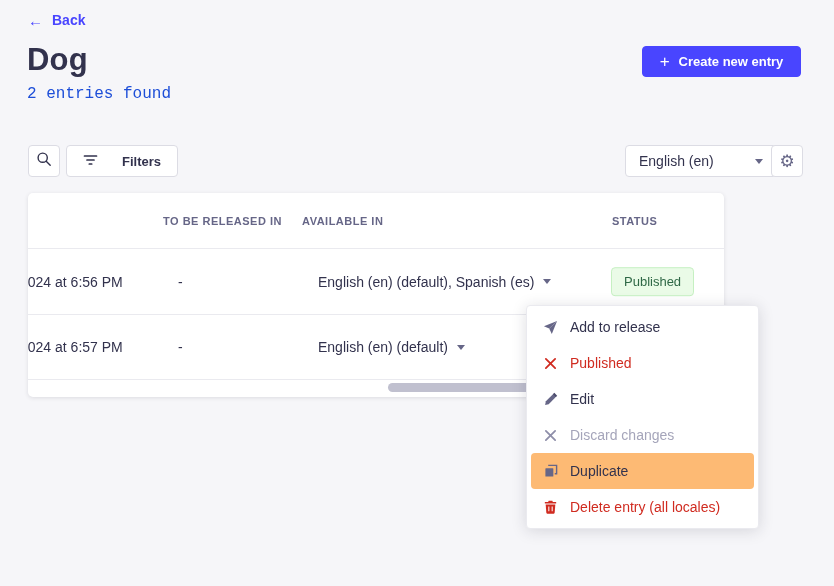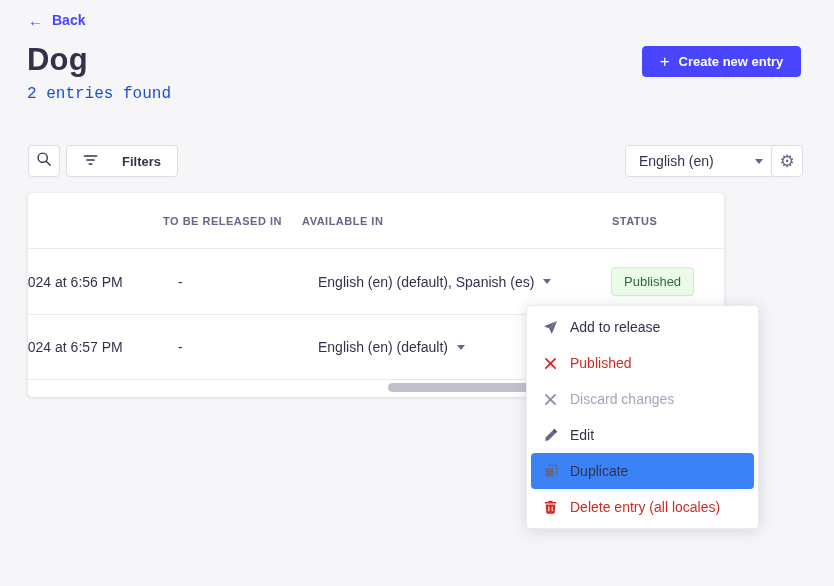--- a/index.html
+++ b/index.html
@@ -103,21 +103,21 @@
     position:absolute;left:526px;top:305px;width:233px;box-sizing:border-box;
     background:#ffffff;border:1px solid #eaeaef;border-radius:4px;
     box-shadow:0 2px 15px rgba(33,33,52,0.15);
     padding:3px 0;z-index:10;
   }
   .menu-item{
     height:36px;margin:0 4px;border-radius:4px;padding:0 12px;
     display:flex;align-items:center;gap:12px;
     font-size:14px;color:#32324d;cursor:pointer;white-space:nowrap;
   }
-  .menu-item.hovered{background:#3b82f6;}
+  .menu-item.hovered{background:#fdba74;}
   .menu-item.danger{color:#d02b20;}
   .menu-item.disabled{color:#a5a5ba;cursor:default;}
   .mi-icon{width:15px;height:15px;flex:0 0 15px;display:flex;align-items:center;justify-content:center;}
 </style>
 </head>
 <body>
 
 <div class="page">
 
   <div class="back-link">
@@ -207,36 +207,36 @@
       <span>Add to release</span>
     </div>
     <div class="menu-item danger">
       <span class="mi-icon">
         <svg width="13" height="13" viewBox="0 0 14 14">
             <path d="M2 2l10 10M12 2L2 12" stroke="#d02b20" stroke-width="1.9" stroke-linecap="round"></path>
           </svg>
       </span>
       <span>Published</span>
     </div>
-    <div class="menu-item disabled">
-      <span class="mi-icon">
-        <svg width="13" height="13" viewBox="0 0 14 14">
-            <path d="M2 2l10 10M12 2L2 12" stroke="#8e8ea9" stroke-width="1.9" stroke-linecap="round"></path>
-          </svg>
-      </span>
-      <span>Discard changes</span>
-    </div>
     <div class="menu-item">
       <span class="mi-icon">
         <svg width="14" height="14" viewBox="0 0 15 15">
             <path d="M10.4 1.6l3 3L5 13 1.2 13.8 2 10 10.4 1.6z" fill="#666687"></path>
             <path d="M10.4 1.6l3 3" stroke="#4a4a6a" stroke-width="2"></path>
           </svg>
       </span>
       <span>Edit</span>
+    </div>
+    <div class="menu-item disabled">
+      <span class="mi-icon">
+        <svg width="13" height="13" viewBox="0 0 14 14">
+            <path d="M2 2l10 10M12 2L2 12" stroke="#8e8ea9" stroke-width="1.9" stroke-linecap="round"></path>
+          </svg>
+      </span>
+      <span>Discard changes</span>
     </div>
     <div class="menu-item hovered">
       <span class="mi-icon">
         <svg width="14" height="14" viewBox="0 0 15 15">
             <path d="M4.5 1.5h9v9h-2" fill="none" stroke="#666687" stroke-width="1.5"></path>
             <rect x="1.5" y="4.5" width="8.5" height="9" fill="#666687" rx="0.5"></rect>
           </svg>
       </span>
       <span>Duplicate</span>
     </div>

